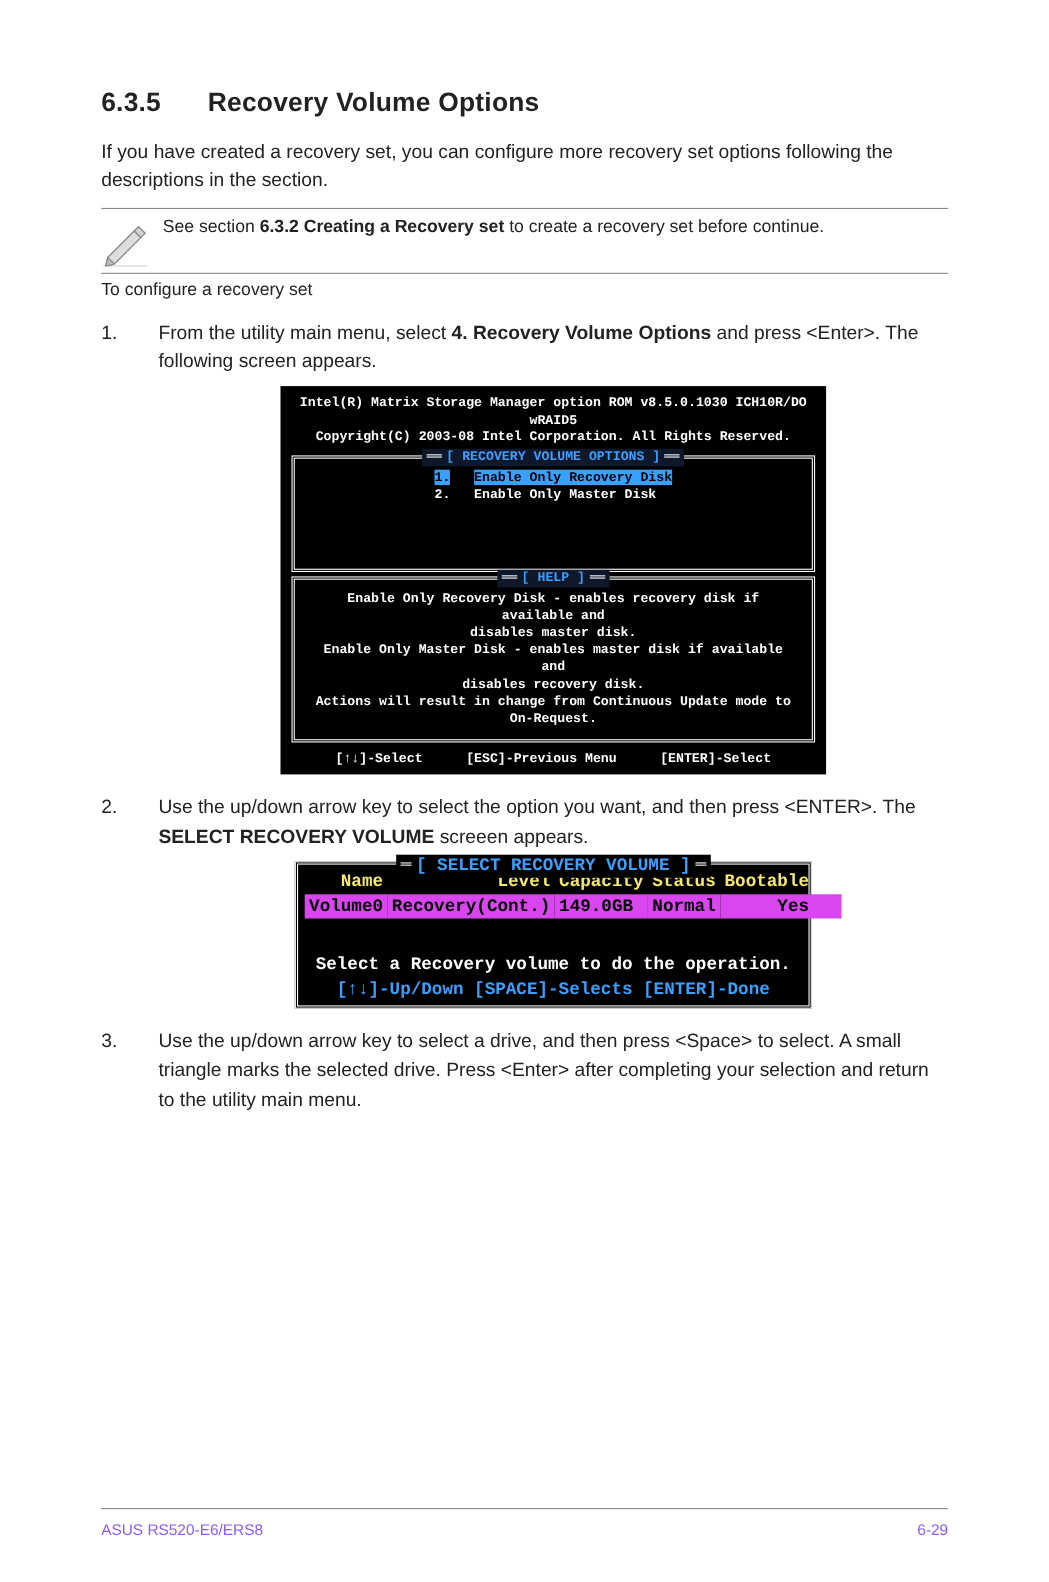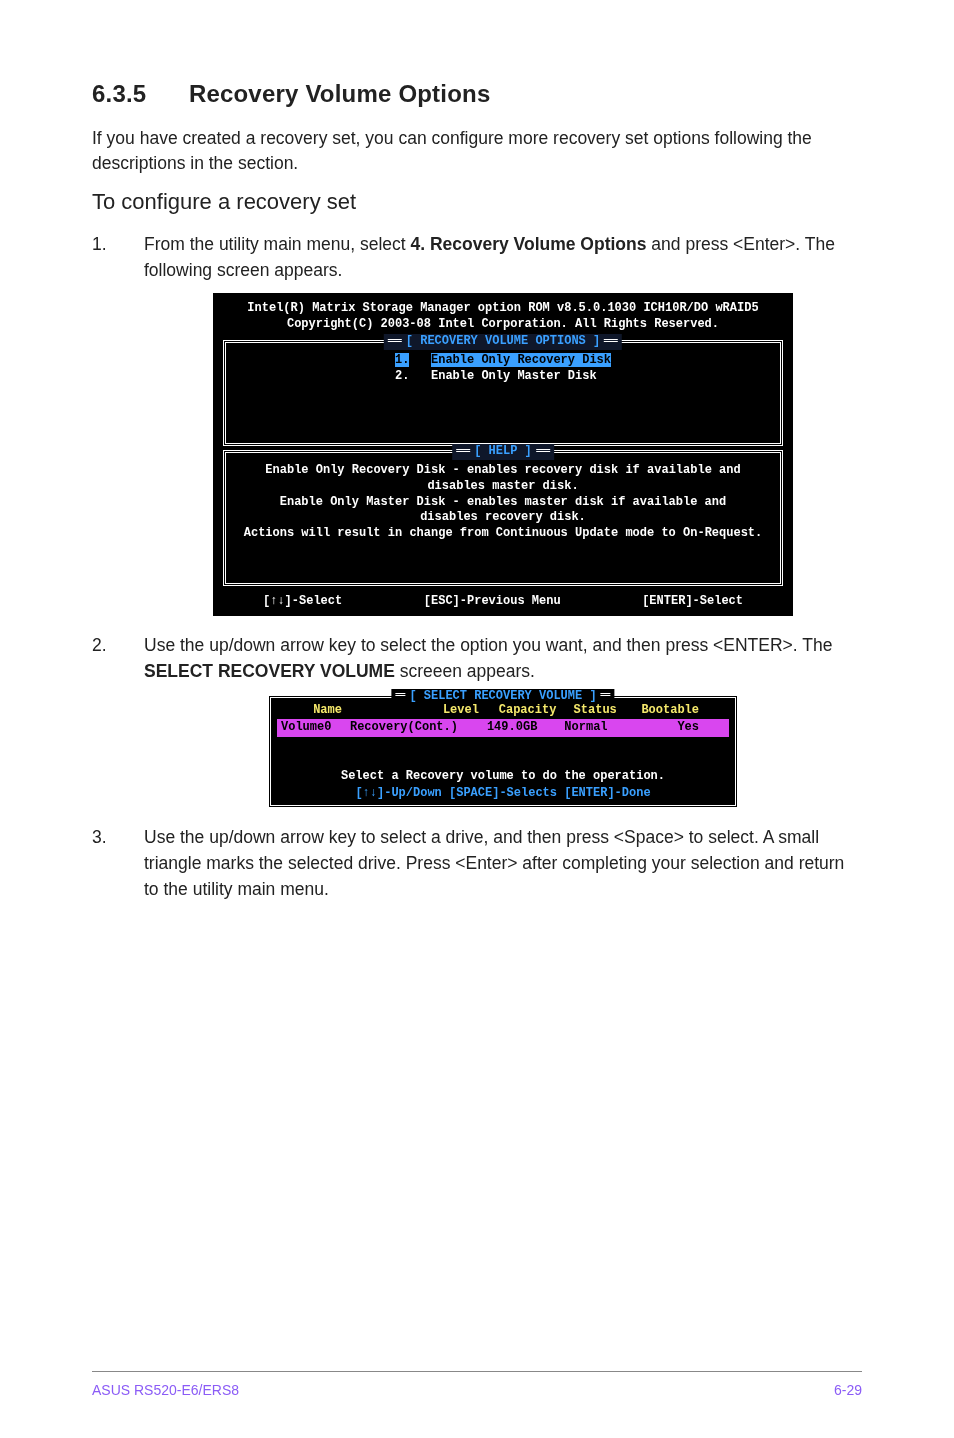--- a/index.html
+++ b/index.html
@@ -45,21 +45,21 @@
     flex: 0 0 56px;
     padding-top: 2px;
   }
   .note-icon svg { display: block; }
   .note-text {
     flex: 1;
     font-size: 16px;
     line-height: 1.35;
   }
   .sub-line {
-    font-size: 22px;
+    font-size: 16px;
     margin: 4px 0 12px 0;
   }
   ol.steps {
     padding-left: 0;
     margin-left: 0;
     list-style: none;
     counter-reset: step;
   }
   ol.steps > li {
     counter-increment: step;
@@ -76,21 +76,21 @@
     top: 0;
     font-size: 17.5px;
   }
   .terminal {
     background: #000;
     color: #fff;
     font-family: "Courier New", Courier, monospace;
     font-size: 12px;
     line-height: 1.3;
     margin: 10px auto 16px auto;
-    width: 580px;
+    width: 496px;
     padding: 6px 10px 6px 10px;
     font-weight: bold;
   }
   .terminal .blue { color: #3aa0ff; }
   .terminal .white { color: #fff; }
   .terminal .row-highlight {
     background: #3aa0ff;
     color: #000;
     display: inline;
   }
@@ -140,21 +140,21 @@
   .bottom-bar {
     display: flex;
     justify-content: space-between;
     padding: 4px 40px 0 40px;
     color: #fff;
   }
 
   .terminal2 {
     background: #000;
     font-family: "Courier New", Courier, monospace;
-    font-size: 12px;
+    font-size: 16px;
     line-height: 1.3;
     width: 470px;
     margin: 10px auto 16px auto;
     font-weight: bold;
     padding: 0;
   }
   .terminal2 .dbl-box2 {
     border: 3px double #fff;
     position: relative;
     padding: 4px 6px 2px 6px;
@@ -225,20 +225,33 @@
 
 <div class="page">
 
   <h2 class="section-heading">
     <span class="section-num">6.3.5</span>
     <span>Recovery Volume Options</span>
   </h2>
 
   <p class="intro">If you have created a recovery set, you can configure more recovery set options following the descriptions in the section.</p>
 
+  <div class="note-block">
+    <div class="note-icon">
+      <svg width="44" height="44" viewBox="0 0 44 44">
+        <path d="M6 36 L30 12 L36 18 L12 42 L4 44 Z" fill="#ddd" stroke="#888" stroke-width="1.2"></path>
+        <path d="M30 12 L34 8 L40 14 L36 18 Z" fill="#cfcfcf" stroke="#888" stroke-width="1.2"></path>
+        <path d="M6 36 L12 42 L4 44 Z" fill="#bbb" stroke="#888" stroke-width="1"></path>
+        <line x1="2" y1="44" x2="42" y2="44" stroke="#888" stroke-width="1"></line>
+      </svg>
+    </div>
+    <div class="note-text">
+      <span>See section </span><b class="ref">6.3.2 Creating a Recovery set</b><span> to create a recovery set before continue.</span>
+    </div>
+  </div>
 
   <div class="sub-line">To configure a recovery set</div>
 
   <ol class="steps">
     <li>
       <span>From the utility main menu, select </span><b class="bold">4. Recovery Volume Options</b><span> and press &lt;Enter&gt;. The following screen appears.</span>
 
       <div class="terminal">
         <div class="terminal-header">
           <div>Intel(R) Matrix Storage Manager option ROM v8.5.0.1030 ICH10R/DO wRAID5</div>

